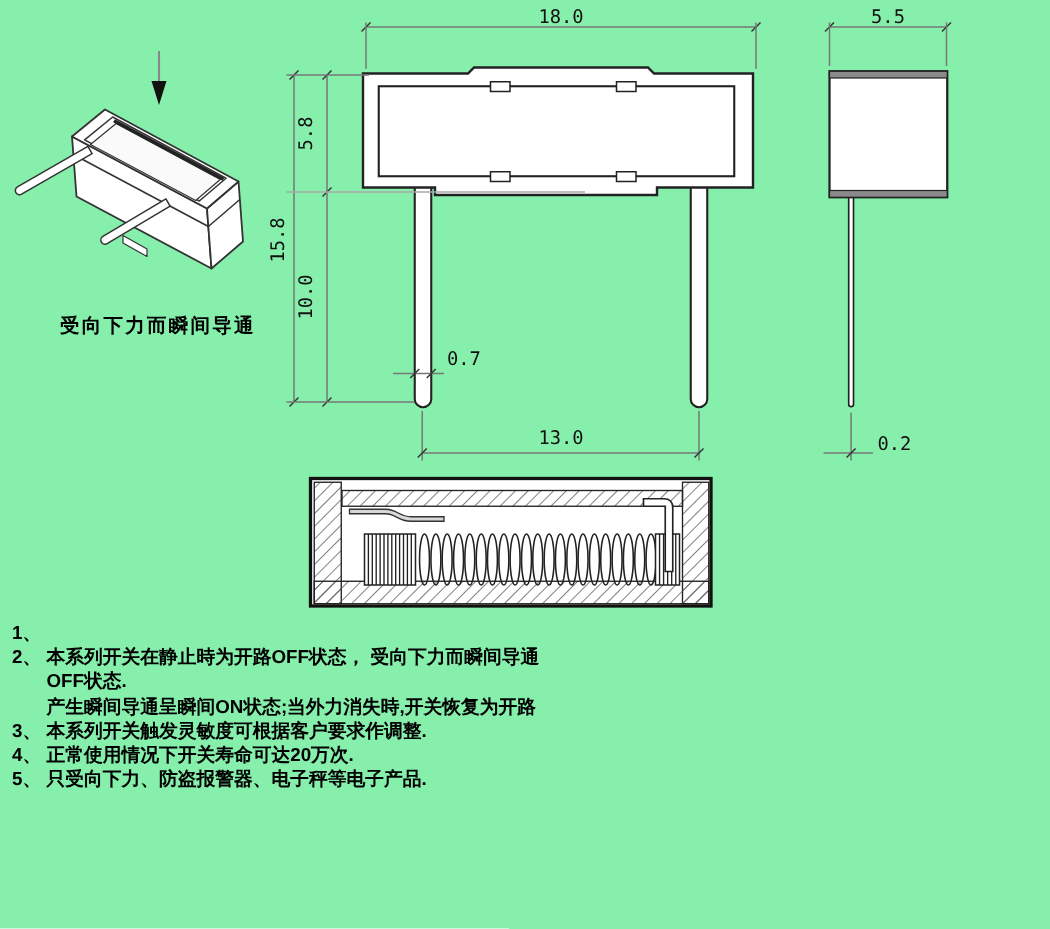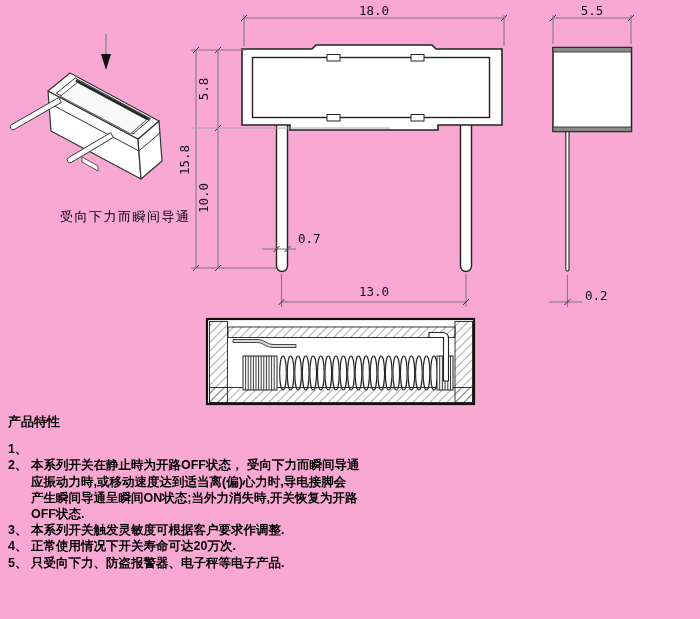--- a/index.html
+++ b/index.html
@@ -1,21 +1,21 @@
 <!DOCTYPE html>
 <html><head>
 <meta charset="utf-8">
 <style>
   html,body{margin:0;padding:0;background:#fff;}
-  #page{position:relative;width:700px;height:619px;background:#f9a8d4;overflow:hidden;
+  #page{position:relative;width:700px;height:619px;background:#86efac;overflow:hidden;
         font-family:"Liberation Sans","DejaVu Sans",sans-serif;}
   svg{position:absolute;left:0;top:0;}
   .dimtxt{font-family:"DejaVu Sans Mono","Liberation Mono",monospace;font-size:12.5px;fill:#111;}
-  .iso-caption{position:absolute;left:60px;top:208px;width:140px;
-     font-weight:normal;font-size:13px;letter-spacing:1.5px;color:#000;white-space:nowrap;}
+  .iso-caption{position:absolute;left:40px;top:208px;width:140px;
+     font-weight:bold;font-size:13px;letter-spacing:1.5px;color:#000;white-space:nowrap;}
   .features{position:absolute;left:8px;top:414px;width:620px;color:#000;
      font-weight:bold;font-size:12.5px;line-height:16.2px;}
   .f-title{font-size:13px;margin-bottom:11px;}
   .f-item{display:flex;align-items:flex-start;}
   .f-num{flex:0 0 23px;}
   .f-lines{flex:1;}
 </style>
 </head>
 <body>
 
@@ -178,35 +178,33 @@
       </g>
     </g>
     <path d="M233,339.5 H257 C265,339.5 266,344.5 274,344.5 H296 V347.5 H274 C265,347.5 264,342.5 257,342.5 H233 Z" fill="#d8d8d8" stroke="#333" stroke-width="0.9"></path>
     <path d="M429,332.5 H442.5 Q448.5,332.5 448.5,338.5 V381 H443.5 V337.5 H429 Z" fill="#fff" stroke="#222" stroke-width="1.1"></path>
   </g>
 </svg>
 
 <div class="iso-caption">受向下力而瞬间导通</div>
 
 <div class="features">
-  <div class="f-title">产品特性</div>
 
   <div class="f-item">
     <div class="f-num">1、</div>
     <div class="f-lines">
     </div>
   </div>
 
   <div class="f-item">
     <div class="f-num">2、</div>
     <div class="f-lines">
       <div>本系列开关在静止時为开路OFF状态， 受向下力而瞬间导通</div>
-      <div>应振动力時,或移动速度达到适当离(偏)心力时,导电接脚会</div>
+      <div>OFF状态.</div>
       <div>产生瞬间导通呈瞬间ON状态;当外力消失時,开关恢复为开路</div>
-      <div>OFF状态.</div>
     </div>
   </div>
 
   <div class="f-item">
     <div class="f-num">3、</div>
     <div class="f-lines">
       <div>本系列开关触发灵敏度可根据客户要求作调整.</div>
     </div>
   </div>
 

